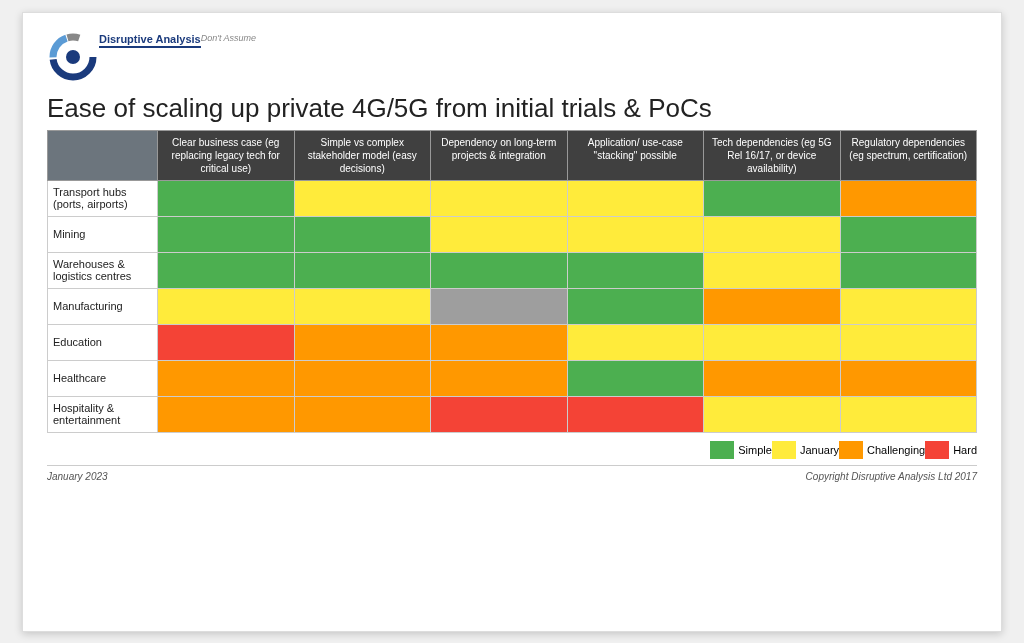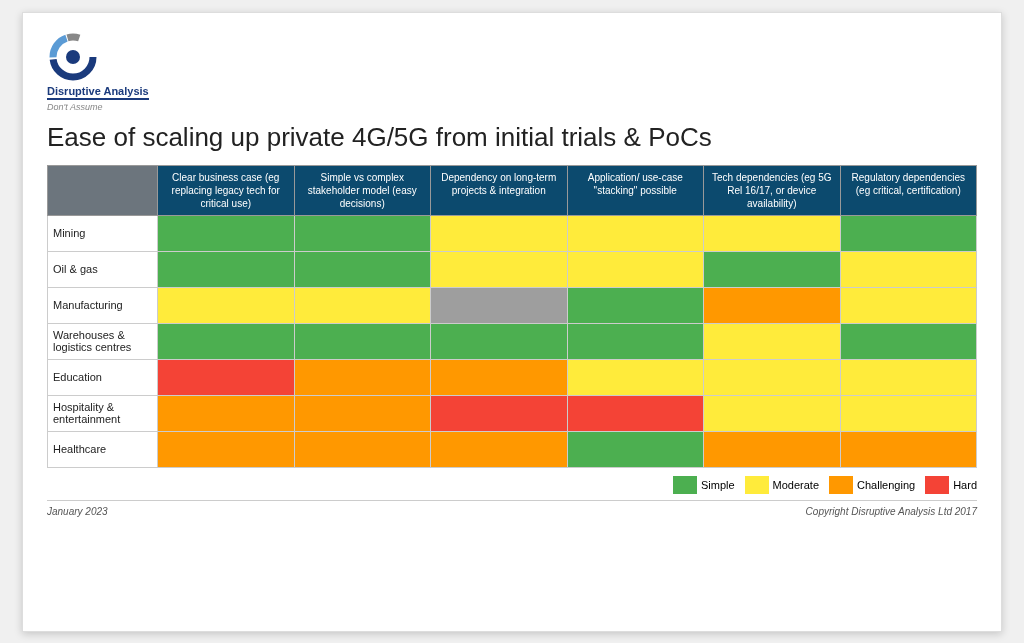--- a/index.html
+++ b/index.html
@@ -20,21 +20,21 @@
       box-shadow: 0 2px 8px rgba(0,0,0,0.18);
       border: 1px solid #ddd;
     }
     .header {
       display: flex;
       align-items: flex-start;
       margin-bottom: 10px;
     }
     .logo-area {
       display: flex;
-      flex-direction: column;
+      flex-direction: row;
       align-items: flex-start;
       margin-right: 18px;
     }
     .logo-svg {
       width: 52px;
       height: 52px;
     }
     .brand-name {
       font-size: 11px;
       font-weight: bold;
@@ -48,34 +48,34 @@
       font-size: 9px;
       color: #888;
       margin-top: 2px;
       font-style: italic;
       text-align: center;
     }
     .page-title {
       font-size: 26px;
       font-weight: 300;
       color: #222;
-      margin-bottom: 12px;
+      margin-bottom: 6px;
       margin-top: 6px;
     }
     table.main-table {
       width: 100%;
       border-collapse: collapse;
       table-layout: fixed;
       font-size: 11px;
     }
     .col-label { width: 110px; }
     .col-data { width: calc((100% - 110px) / 6); }
 
     .main-table th {
-      background: #0c4a6e;
+      background: #404040;
       color: #fff;
       font-size: 10px;
       font-weight: normal;
       padding: 5px 5px;
       vertical-align: top;
       border: 1px solid #999;
       line-height: 1.3;
     }
     .main-table th.row-header {
       background: #6c757d;
@@ -93,21 +93,20 @@
       color: #222;
       font-size: 11px;
     }
 
     .legend-row {
       display: flex;
       justify-content: flex-end;
       align-items: center;
       margin-top: 8px;
       margin-bottom: 6px;
-      gap: 10px;
       font-size: 11px;
       text-align: right;
     }
     .legend-item {
       display: flex;
       align-items: center;
       gap: 4px;
     }
     .legend-box {
       width: 24px;
@@ -149,99 +148,99 @@
 
   <table class="main-table">
     <thead>
       <tr>
         <th class="col-label row-header"></th>
         <th class="col-data">Clear business case (eg replacing legacy tech for critical use)</th>
         <th class="col-data">Simple vs complex stakeholder model (easy decisions)</th>
         <th class="col-data">Dependency on long-term projects &amp; integration</th>
         <th class="col-data">Application/ use-case "stacking" possible</th>
         <th class="col-data">Tech dependencies (eg 5G Rel 16/17, or device availability)</th>
-        <th class="col-data">Regulatory dependencies (eg critical, certification)</th>
+        <th class="col-data">Regulatory dependencies (eg spectrum, certification)</th>
       </tr>
     </thead>
     <tbody id="table-body">
         <tr>
+          <td class="row-label">Transport hubs (ports, airports)</td>
+          <td style="background-color: rgb(76, 175, 80);"></td>
+          <td style="background-color: rgb(255, 235, 59);"></td>
+          <td style="background-color: rgb(255, 235, 59);"></td>
+          <td style="background-color: rgb(255, 235, 59);"></td>
+          <td style="background-color: rgb(76, 175, 80);"></td>
+          <td style="background-color: rgb(255, 152, 0);"></td>
+        </tr>
+        <tr>
           <td class="row-label">Mining</td>
           <td style="background-color: rgb(76, 175, 80);"></td>
           <td style="background-color: rgb(76, 175, 80);"></td>
           <td style="background-color: rgb(255, 235, 59);"></td>
           <td style="background-color: rgb(255, 235, 59);"></td>
           <td style="background-color: rgb(255, 235, 59);"></td>
           <td style="background-color: rgb(76, 175, 80);"></td>
         </tr>
         <tr>
-          <td class="row-label">Oil &amp; gas</td>
-          <td style="background-color: rgb(76, 175, 80);"></td>
-          <td style="background-color: rgb(76, 175, 80);"></td>
-          <td style="background-color: rgb(255, 235, 59);"></td>
-          <td style="background-color: rgb(255, 235, 59);"></td>
-          <td style="background-color: rgb(76, 175, 80);"></td>
-          <td style="background-color: rgb(255, 235, 59);"></td>
+          <td class="row-label">Warehouses &amp; logistics centres</td>
+          <td style="background-color: rgb(76, 175, 80);"></td>
+          <td style="background-color: rgb(76, 175, 80);"></td>
+          <td style="background-color: rgb(76, 175, 80);"></td>
+          <td style="background-color: rgb(76, 175, 80);"></td>
+          <td style="background-color: rgb(255, 235, 59);"></td>
+          <td style="background-color: rgb(76, 175, 80);"></td>
         </tr>
         <tr>
           <td class="row-label">Manufacturing</td>
           <td style="background-color: rgb(255, 235, 59);"></td>
           <td style="background-color: rgb(255, 235, 59);"></td>
           <td style="background-color: rgb(158, 158, 158);"></td>
           <td style="background-color: rgb(76, 175, 80);"></td>
           <td style="background-color: rgb(255, 152, 0);"></td>
           <td style="background-color: rgb(255, 235, 59);"></td>
-        </tr>
-        <tr>
-          <td class="row-label">Warehouses &amp; logistics centres</td>
-          <td style="background-color: rgb(76, 175, 80);"></td>
-          <td style="background-color: rgb(76, 175, 80);"></td>
-          <td style="background-color: rgb(76, 175, 80);"></td>
-          <td style="background-color: rgb(76, 175, 80);"></td>
-          <td style="background-color: rgb(255, 235, 59);"></td>
-          <td style="background-color: rgb(76, 175, 80);"></td>
         </tr>
         <tr>
           <td class="row-label">Education</td>
           <td style="background-color: rgb(244, 67, 54);"></td>
           <td style="background-color: rgb(255, 152, 0);"></td>
           <td style="background-color: rgb(255, 152, 0);"></td>
           <td style="background-color: rgb(255, 235, 59);"></td>
           <td style="background-color: rgb(255, 235, 59);"></td>
           <td style="background-color: rgb(255, 235, 59);"></td>
         </tr>
         <tr>
+          <td class="row-label">Healthcare</td>
+          <td style="background-color: rgb(255, 152, 0);"></td>
+          <td style="background-color: rgb(255, 152, 0);"></td>
+          <td style="background-color: rgb(255, 152, 0);"></td>
+          <td style="background-color: rgb(76, 175, 80);"></td>
+          <td style="background-color: rgb(255, 152, 0);"></td>
+          <td style="background-color: rgb(255, 152, 0);"></td>
+        </tr>
+        <tr>
           <td class="row-label">Hospitality &amp; entertainment</td>
           <td style="background-color: rgb(255, 152, 0);"></td>
           <td style="background-color: rgb(255, 152, 0);"></td>
           <td style="background-color: rgb(244, 67, 54);"></td>
           <td style="background-color: rgb(244, 67, 54);"></td>
           <td style="background-color: rgb(255, 235, 59);"></td>
           <td style="background-color: rgb(255, 235, 59);"></td>
-        </tr>
-        <tr>
-          <td class="row-label">Healthcare</td>
-          <td style="background-color: rgb(255, 152, 0);"></td>
-          <td style="background-color: rgb(255, 152, 0);"></td>
-          <td style="background-color: rgb(255, 152, 0);"></td>
-          <td style="background-color: rgb(76, 175, 80);"></td>
-          <td style="background-color: rgb(255, 152, 0);"></td>
-          <td style="background-color: rgb(255, 152, 0);"></td>
         </tr>
       </tbody>
   </table>
 
   <div class="legend-row">
 
   <div class="legend-item">
         <span class="legend-box" style="background-color: rgb(76, 175, 80);"></span>
         <span>Simple</span>
       </div>
       <div class="legend-item">
         <span class="legend-box" style="background-color: rgb(255, 235, 59);"></span>
-        <span>Moderate</span>
+        <span>January</span>
       </div>
       <div class="legend-item">
         <span class="legend-box" style="background-color: rgb(255, 152, 0);"></span>
         <span>Challenging</span>
       </div>
       <div class="legend-item">
         <span class="legend-box" style="background-color: rgb(244, 67, 54);"></span>
         <span>Hard</span>
       </div>
     </div>

